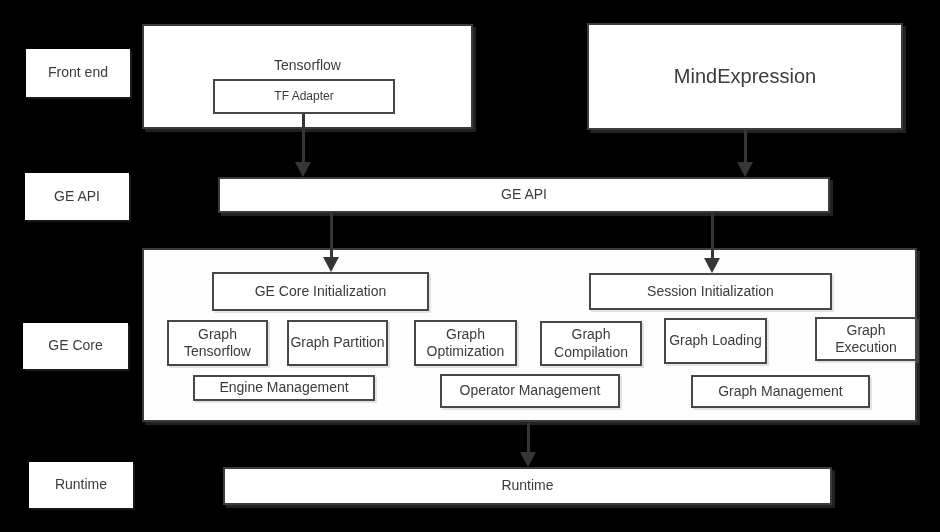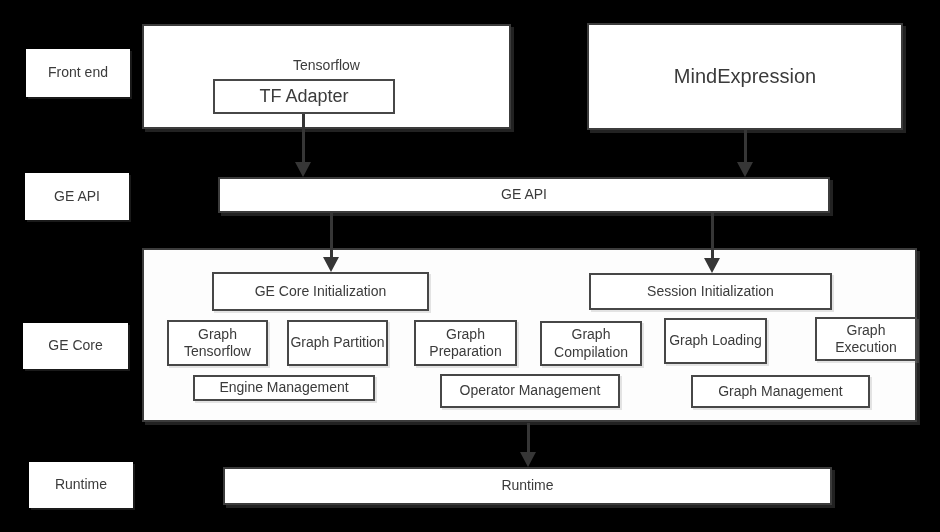--- a/index.html
+++ b/index.html
@@ -28,24 +28,24 @@
   .label-box { box-shadow: 2px 2px 0 #1a1a1a; }
   .inner { border-color: #474747; box-shadow: 2px 2px 0 rgba(150,150,150,0.25); z-index: 2; }
 
   
   [data-name="row-label-front-end"] { left: 26px;  top: 49px;  width: 104px; height: 48px; }
   [data-name="row-label-ge-api"]    { left: 25px;  top: 173px; width: 104px; height: 47px; }
   [data-name="row-label-ge-core"]   { left: 23px;  top: 323px; width: 105px; height: 46px; }
   [data-name="row-label-runtime"]   { left: 29px;  top: 462px; width: 104px; height: 46px; }
 
   
-  [data-name="tensorflow-box"]     { left: 142px; top: 24px; width: 369px; height: 105px;
+  [data-name="tensorflow-box"]     { left: 142px; top: 24px; width: 331px; height: 105px;
                                      align-items: flex-start; font-size: 14px; }
   [data-name="tensorflow-title"]   { display: block; margin-top: 31px; }
-  [data-name="tf-adapter-box"]     { left: 213px; top: 79px;  width: 182px; height: 35px; font-size: 18px; z-index: 2; box-shadow: none; }
+  [data-name="tf-adapter-box"]     { left: 213px; top: 79px;  width: 182px; height: 35px; font-size: 12px; z-index: 2; box-shadow: none; }
   [data-name="mindexpression-box"] { left: 587px; top: 23px;  width: 316px; height: 107px; font-size: 20px; }
 
   
   [data-name="ge-api-bar"] { left: 218px; top: 177px; width: 612px; height: 36px; }
 
   
   [data-name="ge-core-box"] { left: 142px; top: 248px; width: 775px; height: 174px;
                               background: #fdfdfd; z-index: 1; }
 
   
@@ -127,21 +127,21 @@
     <span data-name="session-initialization-label">Session Initialization</span>
   </div>
 
   <div class="box inner" data-name="stage-graph-preparation">
     <span data-name="stage-graph-preparation-label">Graph Tensorflow</span>
   </div>
   <div class="box inner" data-name="stage-graph-partition">
     <span data-name="stage-graph-partition-label">Graph Partition</span>
   </div>
   <div class="box inner" data-name="stage-graph-optimization">
-    <span data-name="stage-graph-optimization-label">Graph Preparation</span>
+    <span data-name="stage-graph-optimization-label">Graph Optimization</span>
   </div>
   <div class="box inner" data-name="stage-graph-compilation">
     <span data-name="stage-graph-compilation-label">Graph Compilation</span>
   </div>
   <div class="box inner" data-name="stage-graph-loading">
     <span data-name="stage-graph-loading-label">Graph Loading</span>
   </div>
   <div class="box inner" data-name="stage-graph-execution">
     <span data-name="stage-graph-execution-label">Graph Execution</span>
   </div>

